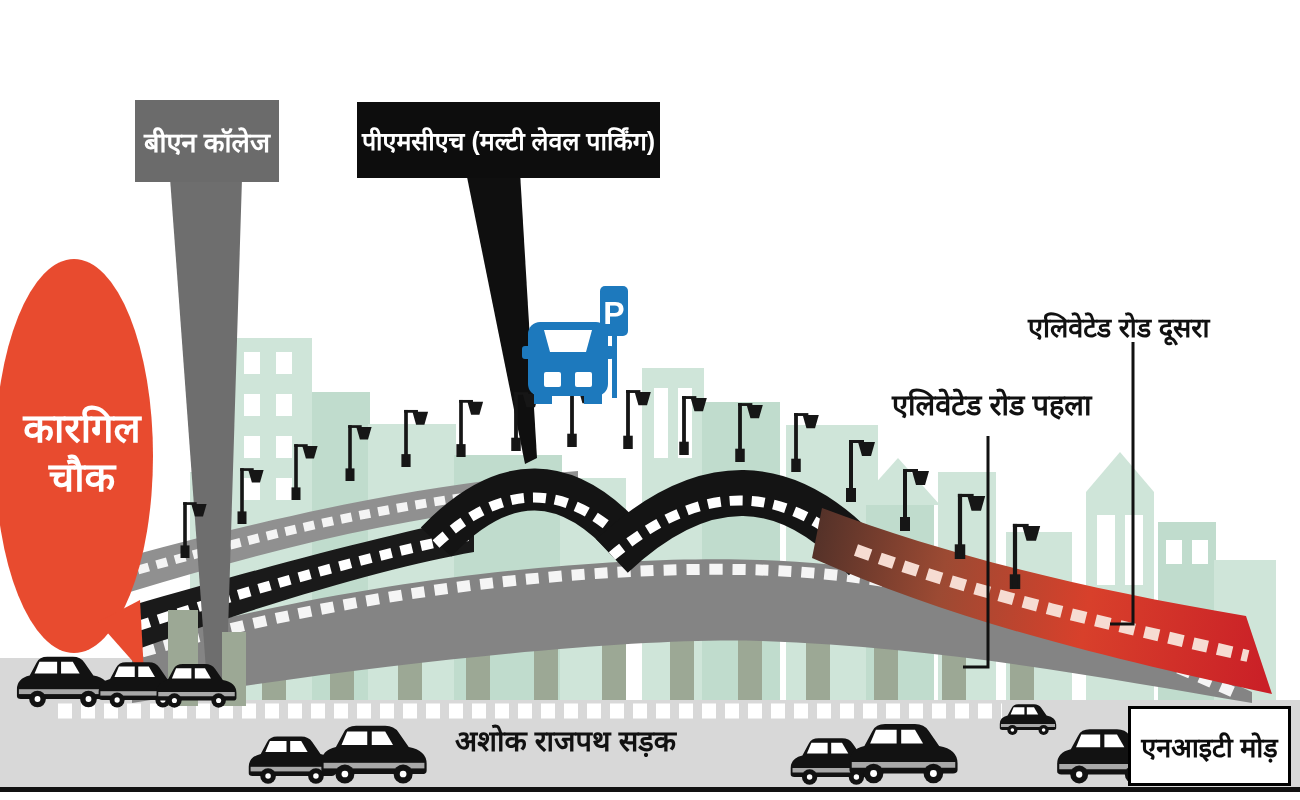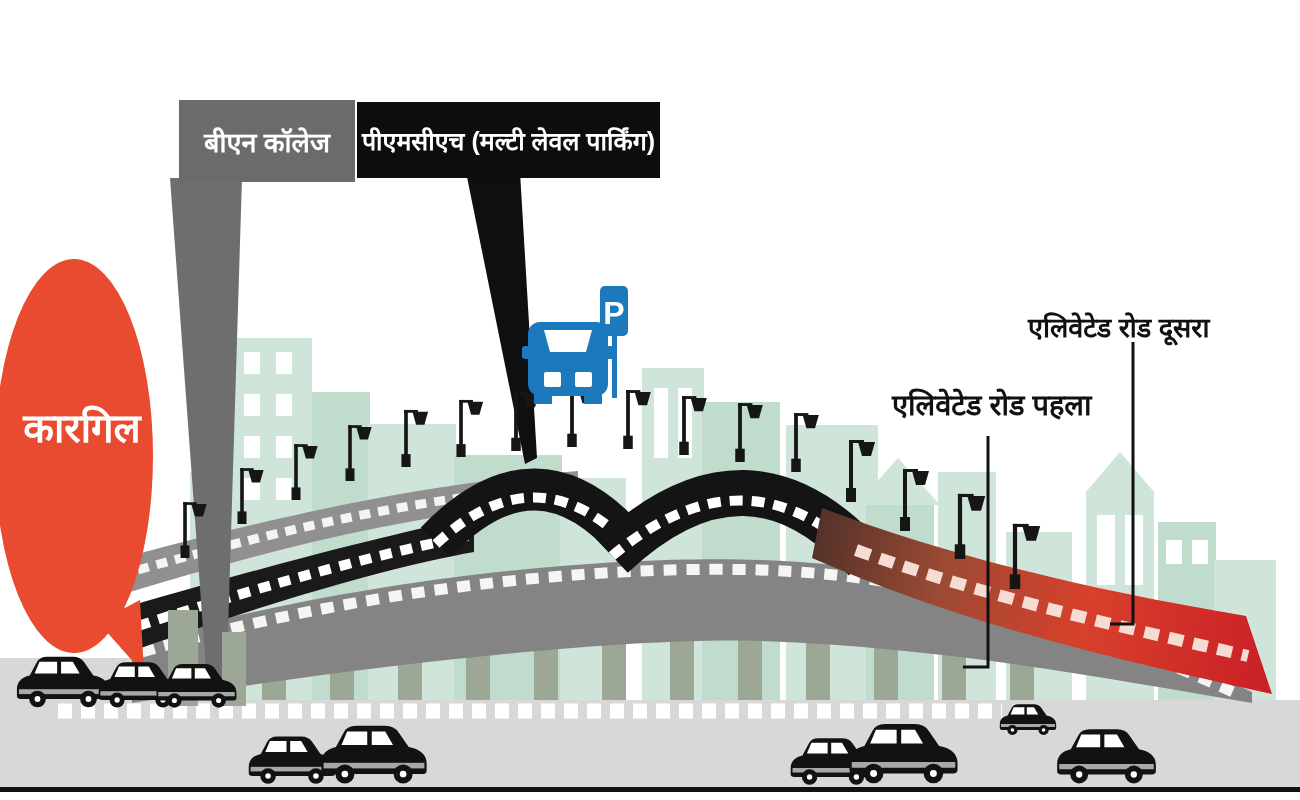--- a/index.html
+++ b/index.html
@@ -7,21 +7,21 @@
     --road-gray:#8a8a8a; --deck-gray:#848484; --ground-gray:#d8d8d8;
     --building-mint:#cfe5d9; --building-mint-dark:#c0dccd; --pillar-green:#9ca895;
     --parking-blue:#1d79bd; --box-gray:#6b6b6b; --box-black:#0d0d0d; --text-dark:#111111;
   }
   html,body{margin:0;padding:0;background:#fff;}
   #stage{position:relative;width:1300px;height:800px;background:#fff;overflow:hidden;
          font-family:"Liberation Sans",sans-serif;}
   #scene{position:absolute;left:0;top:0;}
   .lbl{position:absolute;font-weight:700;color:var(--text-dark);white-space:nowrap;z-index:5;}
   .boxlbl{display:flex;align-items:center;justify-content:center;color:#fff;text-align:center;}
-  #bn-box{left:135px;top:100px;width:176px;height:82px;background:var(--box-gray);font-size:27px;margin-left:44px;}
+  #bn-box{left:135px;top:100px;width:144px;height:82px;background:var(--box-gray);font-size:27px;}
   #pmch-box{left:357px;top:102px;width:303px;height:76px;background:var(--box-black);font-size:25px;}
   #title{right:12px;top:120px;font-size:30px;}
   #elev2{left:1028px;top:308px;font-size:27px;}
   #elev1{left:892px;top:384px;font-size:29px;}
   #ashok{left:455px;top:720px;font-size:29px;}
   #nit-box{left:1128px;top:706px;width:163px;height:80px;background:#fff;border:3px solid #000;
            color:#0d0d0d;font-size:27px;box-sizing:border-box;}
   #kargil-text{left:0px;top:404px;width:164px;color:#fff;font-size:40px;line-height:1.22;
                text-align:center;}
 </style>
@@ -198,21 +198,26 @@
 <div class="lbl boxlbl" id="bn-box">
   <span>बीएन कॉलेज</span>
 </div>
 
 <div class="lbl boxlbl" id="pmch-box">
   <span>पीएमसीएच (मल्टी लेवल पार्किंग)</span>
 </div>
 
 <div class="lbl" id="kargil-text">
   <div>कारगिल</div>
+  <div>चौक</div>
 </div>
 
 <div class="lbl" id="elev2">एलिवेटेड रोड दूसरा</div>
 
 <div class="lbl" id="elev1">एलिवेटेड रोड पहला</div>
 
-
+<div class="lbl" id="ashok">अशोक राजपथ सड़क</div>
+
+<div class="lbl boxlbl" id="nit-box">
+  <span>एनआइटी मोड़</span>
+</div>
 
 </div>
 
 </body></html>

